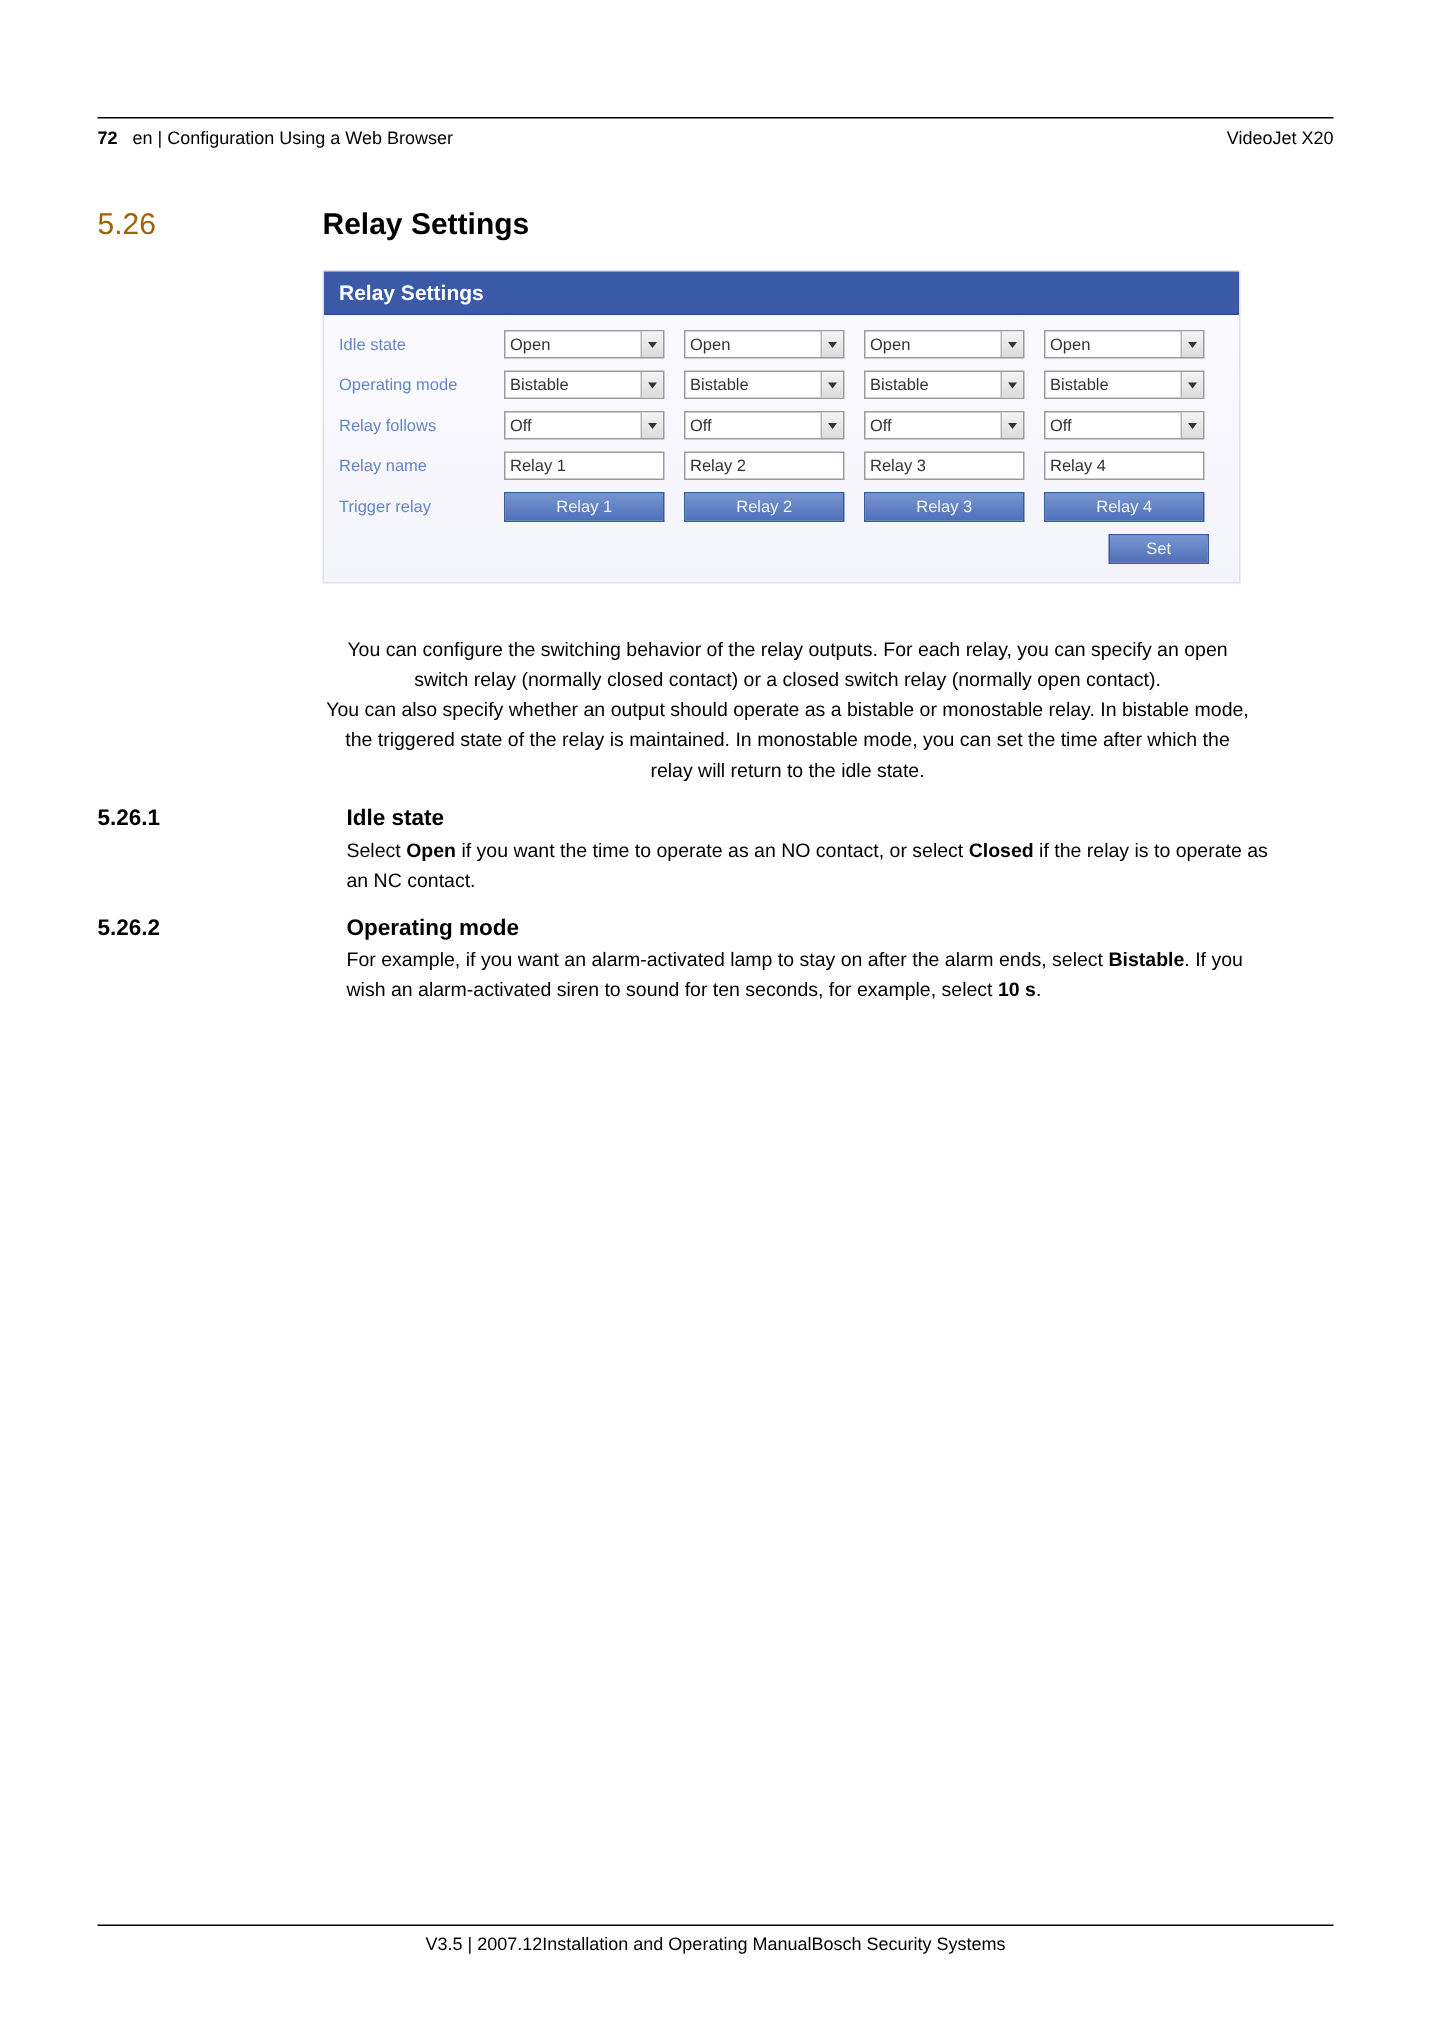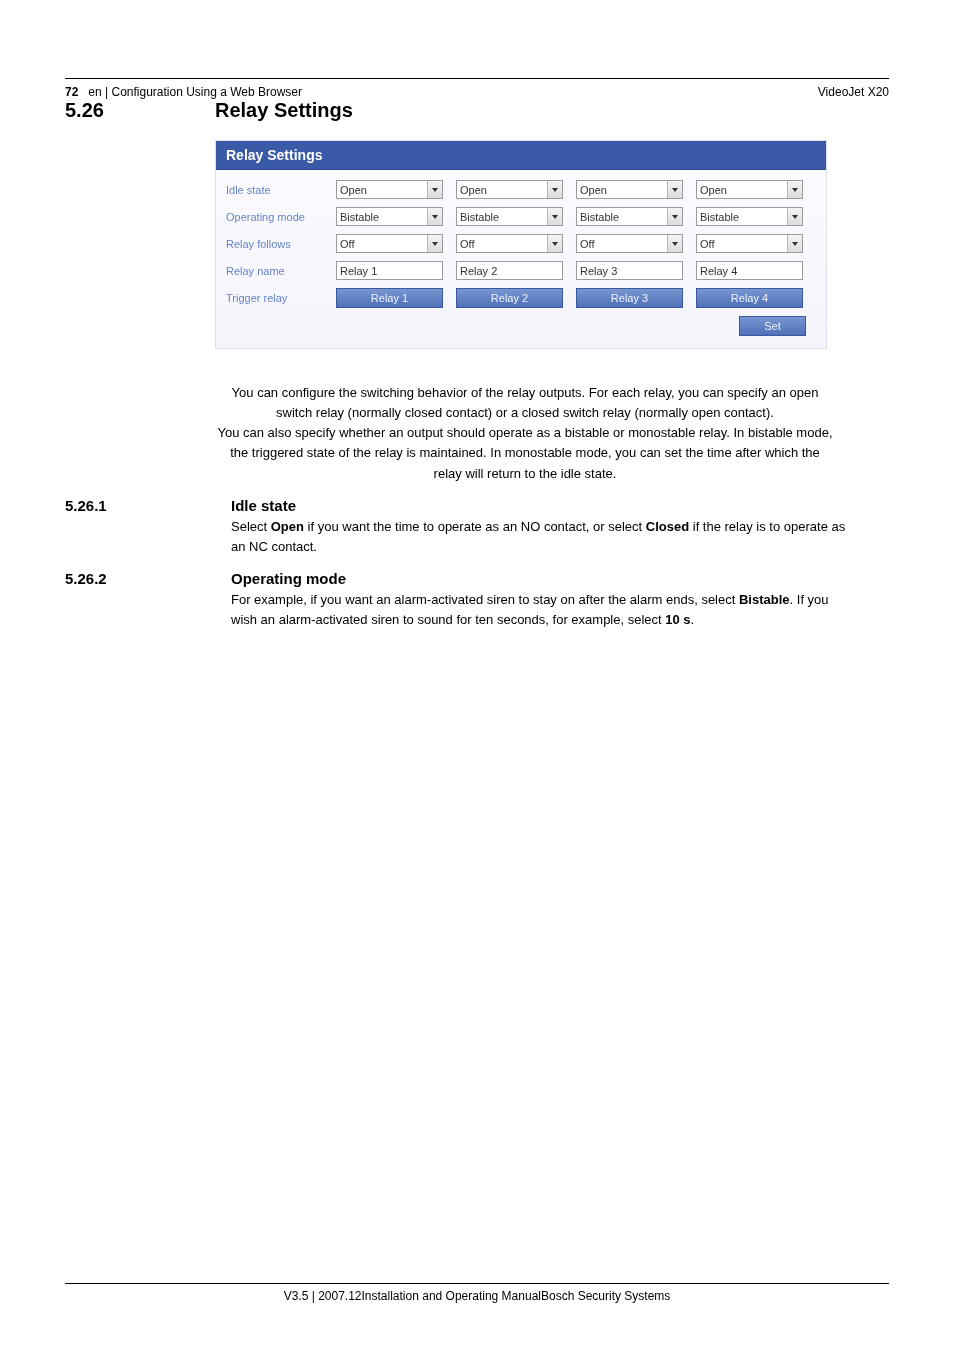--- a/index.html
+++ b/index.html
@@ -15,34 +15,35 @@
     padding: 78px 65px 0 65px;
   }
   .header-rule {
     border-top: 1.5px solid #000;
     margin-bottom: 6px;
   }
   .header-row {
     display: flex;
     justify-content: space-between;
     font-size: 12px;
+    margin-bottom: 40px;
   }
   .header-left { display: flex; gap: 10px; }
   .page-num { font-weight: bold; }
   .section-row {
     display: flex;
     gap: 0;
     margin-bottom: 18px;
   }
   .section-number {
     width: 150px;
     flex-shrink: 0;
     font-size: 20px;
-    font-weight: bold;
-    color: #000000;
+    font-weight: normal;
+    color: #a16207;
   }
   .section-title {
     font-size: 20px;
     font-weight: bold;
     color: #000;
   }
   .content-col {
     margin-left: 150px;
     width: 620px;
   }
@@ -358,21 +359,21 @@
       </div>
     </div>
   </div>
 
   <div class="subsection">
     <div class="sub-number">5.26.2</div>
     <div class="sub-content">
       <div class="sub-title">Operating mode</div>
       <div class="sub-body">
         <div>
-          <span>For example, if you want an alarm-activated siren to stay on after the alarm ends, select </span><span class="b">Bistable</span><span>. If you wish an alarm-activated siren to sound for ten seconds, for example, select </span><span class="b">10 s</span><span>.</span>
+          <span>For example, if you want an alarm-activated lamp to stay on after the alarm ends, select </span><span class="b">Bistable</span><span>. If you wish an alarm-activated siren to sound for ten seconds, for example, select </span><span class="b">10 s</span><span>.</span>
         </div>
       </div>
     </div>
   </div>
 
 </div>
 
 <div class="footer">
   <div class="footer-rule"></div>
   <div class="footer-row">

